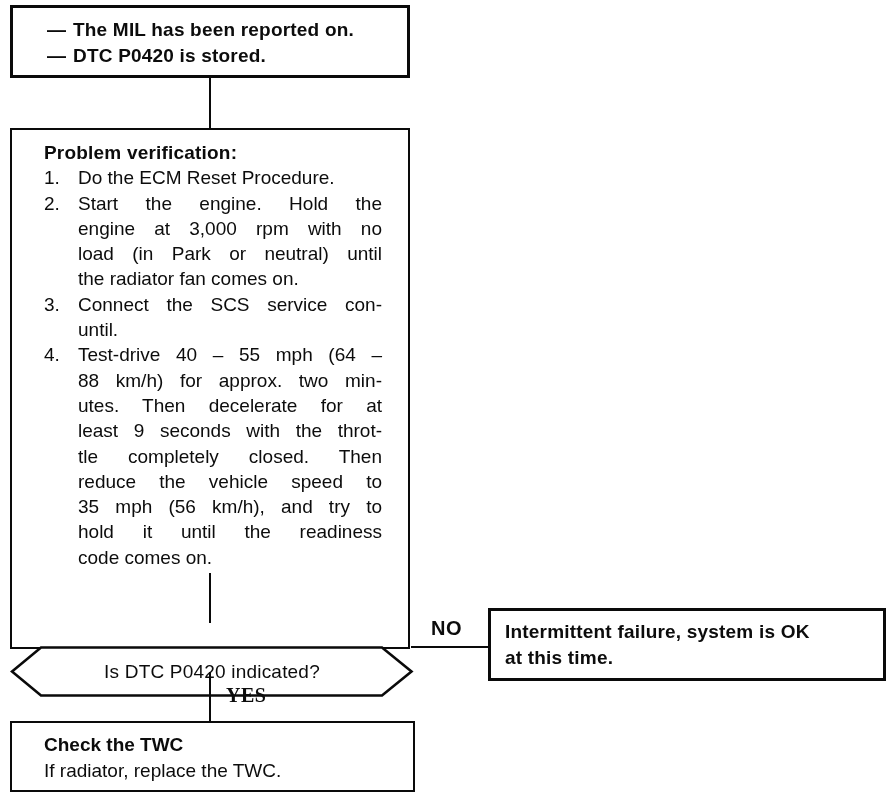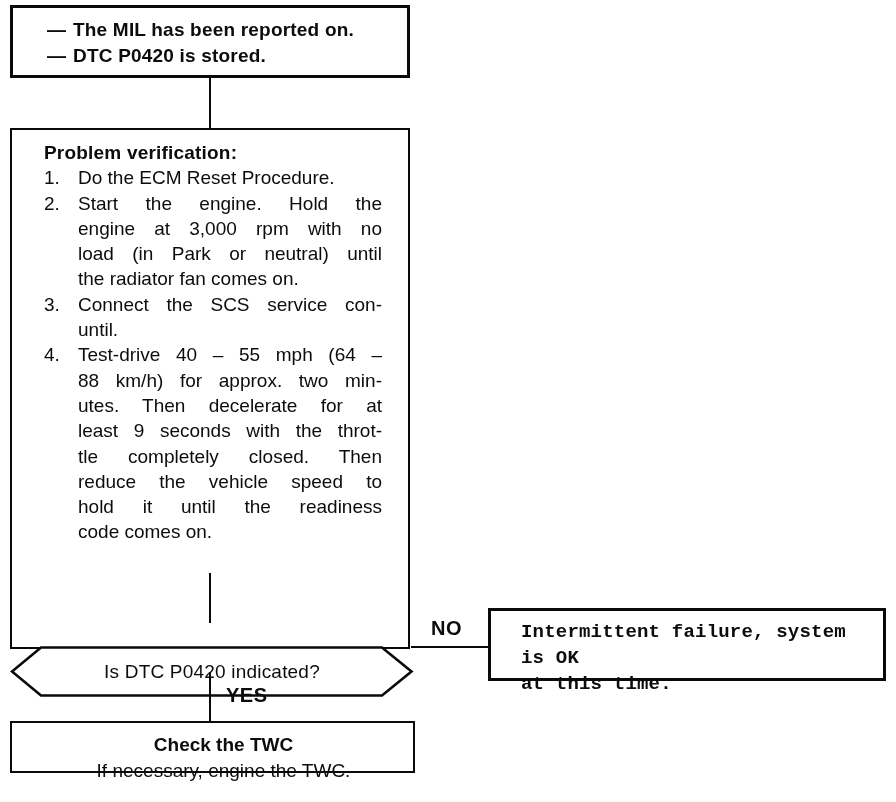--- a/index.html
+++ b/index.html
@@ -38,26 +38,26 @@
   .hexwrap{position:absolute;left:10px;top:622px;width:404px;height:51px;margin-top:24px;}
   .hexwrap svg{display:block;}
   .hex-text{
     position:absolute;left:0;top:0;width:404px;height:51px;
     display:flex;align-items:center;justify-content:center;
     font-size:19px;letter-spacing:.2px;
   }
   
   .lbl{position:absolute;font-size:20px;font-weight:bold;letter-spacing:.5px;}
   .lbl-no{left:431px;top:617px;}
-  .lbl-yes{left:226px;top:684px;}
+  .lbl-yes{left:226px;top:684px;font-family:Liberation Serif, serif;}
   
-  .b-no{left:488px;top:608px;width:398px;height:73px;border-width:3px;padding:8px 10px 0 30px;font-family:Liberation Mono, monospace;}
+  .b-no{left:488px;top:608px;width:398px;height:73px;border-width:3px;padding:8px 10px 0 14px;}
   .b-no .row{font-size:19px;font-weight:bold;line-height:26px;letter-spacing:.2px;}
   
-  .b-twc{left:10px;top:721px;width:405px;height:52px;padding:9px 10px 0 32px;font-size:19px;line-height:26px;text-align:center;}
+  .b-twc{left:10px;top:721px;width:405px;height:71px;padding:9px 10px 0 32px;font-size:19px;line-height:26px;}
 </style>
 </head>
 <body>
 
 <div class="page">
 
   <div class="box b-start">
     <div class="row">
       <span class="dash">—</span>
       <span>The MIL has been reported on.</span>
@@ -100,20 +100,21 @@
 
     <div class="step">
       <div class="num">4.</div>
       <div class="lines">
         <div class="ln st">Test-drive 40 – 55 mph (64 –</div>
         <div class="ln st">88 km/h) for approx. two min-</div>
         <div class="ln st">utes. Then decelerate for at</div>
         <div class="ln st">least 9 seconds with the throt-</div>
         <div class="ln st">tle completely closed. Then</div>
         <div class="ln st">reduce the vehicle speed to</div>
+        <div class="ln st">35 mph (56 km/h), and try to</div>
         <div class="ln st">hold it until the readiness</div>
         <div class="ln">code comes on.</div>
       </div>
     </div>
   </div>
 
   <div class="vline" style="left:209px;top:573px;height:50px;"></div>
 
   <div class="hexwrap">
     <svg width="404" height="51" viewBox="0 0 404 51">
@@ -128,16 +129,16 @@
   <div class="box b-no">
     <div class="row">Intermittent failure, system is OK</div>
     <div class="row">at this time.</div>
   </div>
 
   <div class="vline" style="left:209px;top:672px;height:49px;"></div>
   <div class="lbl lbl-yes">YES</div>
 
   <div class="box b-twc">
     <div class="bold">Check the TWC</div>
-    <div>If necessary, engine the TWC.</div>
+    <div>If radiator, replace the TWC.</div>
   </div>
 
 </div>
 
 </body></html>

